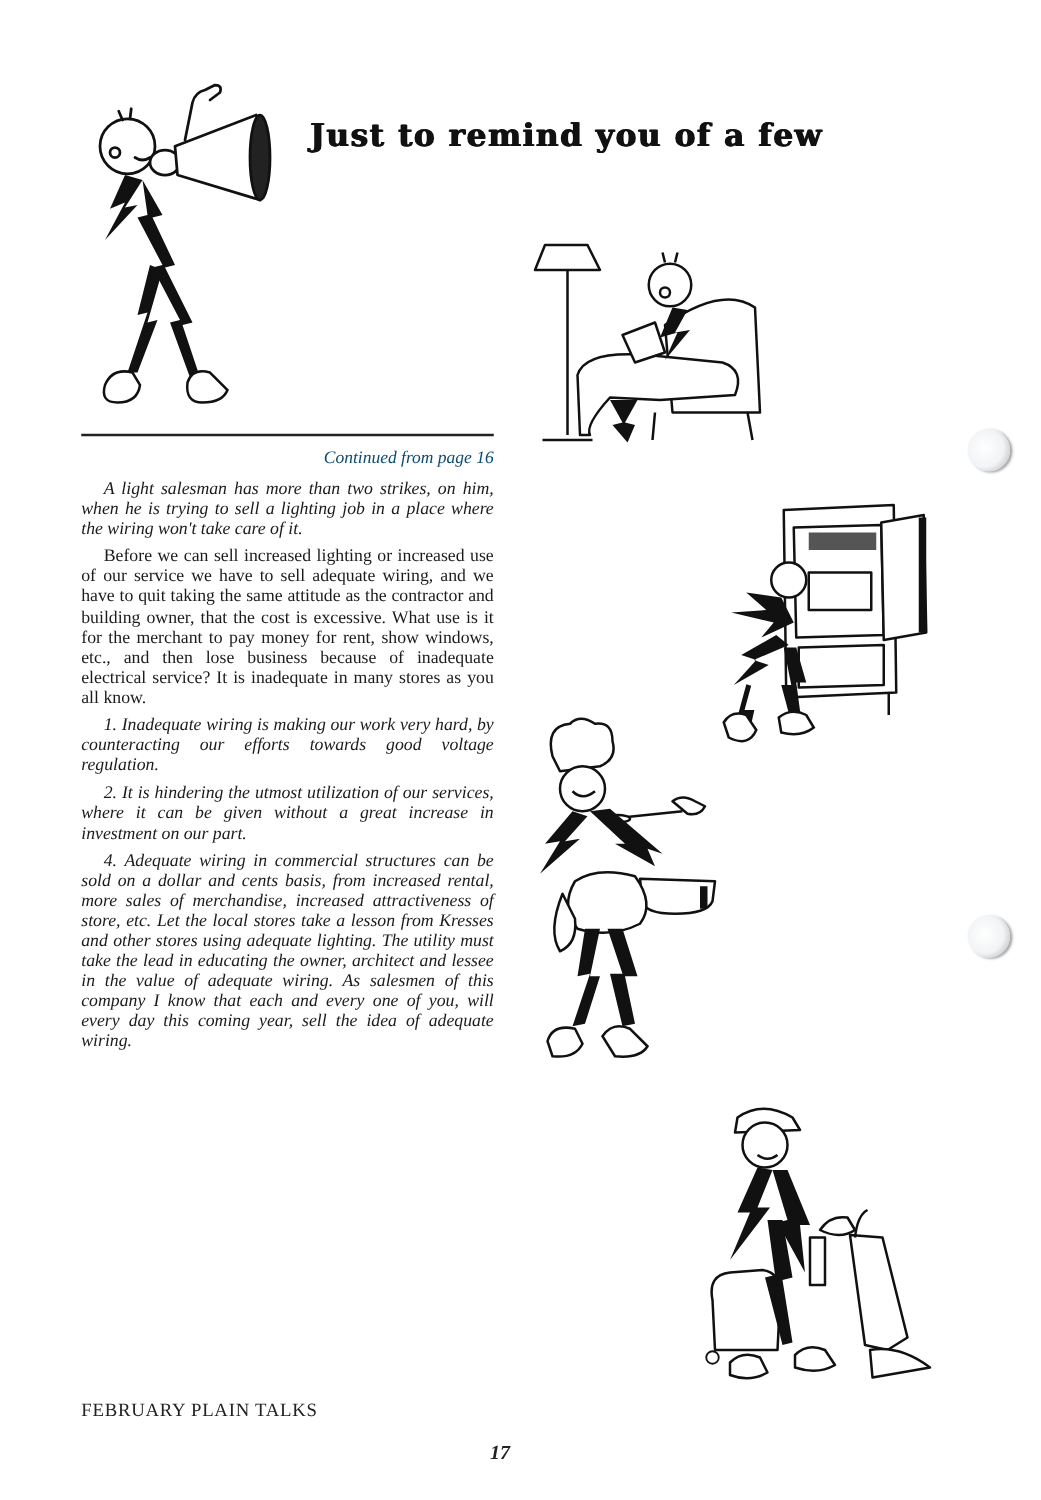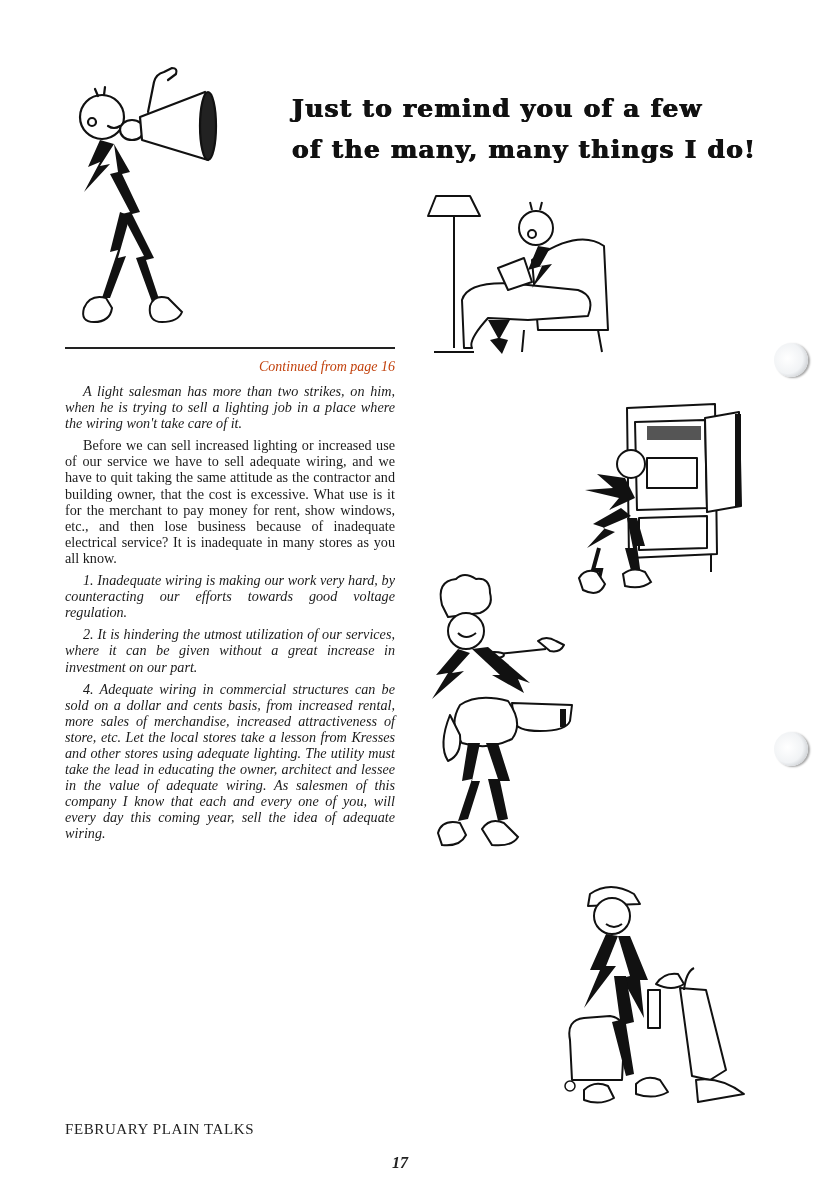--- a/index.html
+++ b/index.html
@@ -8,25 +8,25 @@
     overflow: hidden; color: #1a1a1a;
     font-family: "Liberation Serif", "DejaVu Serif", serif;
   }
   .abs { position: absolute; }
   .headline {
     left: 248px; top: 88px; width: 510px;
     font-family: "DejaVu Serif", serif; font-weight: 900;
     font-size: 25px; line-height: 41px; letter-spacing: 1.2px;
     color: #111; text-shadow: 0.6px 0 0 #111, -0.4px 0 0 #111;
   }
-  .headline span { display: block; white-space: nowrap; margin-left: 44px; }
+  .headline span { display: block; white-space: nowrap; }
   .rule { left: 65px; top: 347px; width: 330px; height: 2px; background: #222; }
   .cont {
     left: 65px; top: 359px; width: 330px; text-align: right;
-    font-style: italic; font-size: 14px; color: #c2410c;
+    font-style: italic; font-size: 14px; color: #0c4a6e;
   }
   .col {
     left: 65px; top: 383px; width: 330px;
     font-size: 14.2px; line-height: 16.1px; color: #1b1b1b;
   }
   .col p { margin: 0 0 6px 0; text-align: justify; text-indent: 18px; }
   .col p.it { font-style: italic; }
   .footer-left {
     left: 65px; top: 1121px; font-size: 15px;
     letter-spacing: 0.6px; color: #222;
@@ -39,21 +39,20 @@
     background: radial-gradient(circle at 40% 45%, #ffffff 0%, #f1f3f5 55%, #c9ccd0 80%, #555 100%);
     box-shadow: 2px 1px 2px rgba(0,0,0,0.35);
   }
   svg { position: absolute; overflow: visible; }
 </style>
 </head>
 <body>
 
 <div class="abs headline">
   <span>Just to remind you of a few</span>
-  <span>of the many, many things I do!</span>
 </div>
 
 <svg style="left:70px;top:62px" width="160" height="275" viewBox="0 0 160 275">
   <g fill="none" stroke="#111" stroke-width="2.2" stroke-linejoin="round" stroke-linecap="round">
     <circle cx="32" cy="55" r="22" fill="#fff"></circle>
     <path d="M28 34 l-3 -7 M34 33 l1 -8"></path>
     <circle cx="22" cy="60" r="4"></circle>
     <path d="M38 64 q6 4 12 0"></path>
     <ellipse cx="62" cy="68" rx="12" ry="10" fill="#fff"></ellipse>
     <path d="M70 55 L135 30 Q150 60 138 98 L72 78 Z" fill="#fff"></path>

